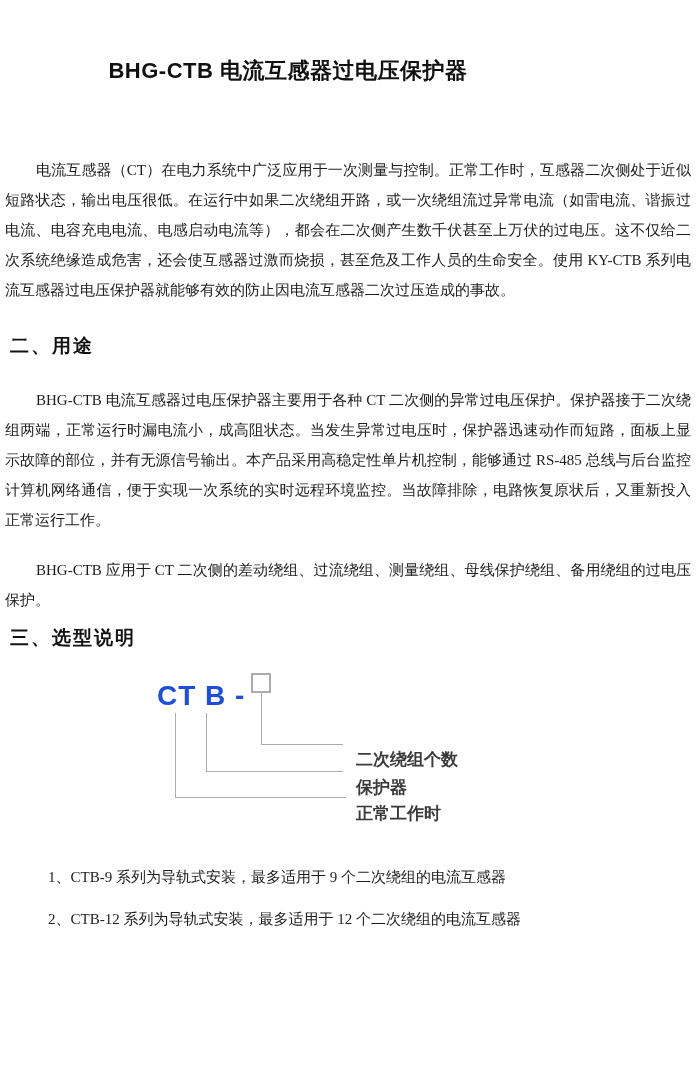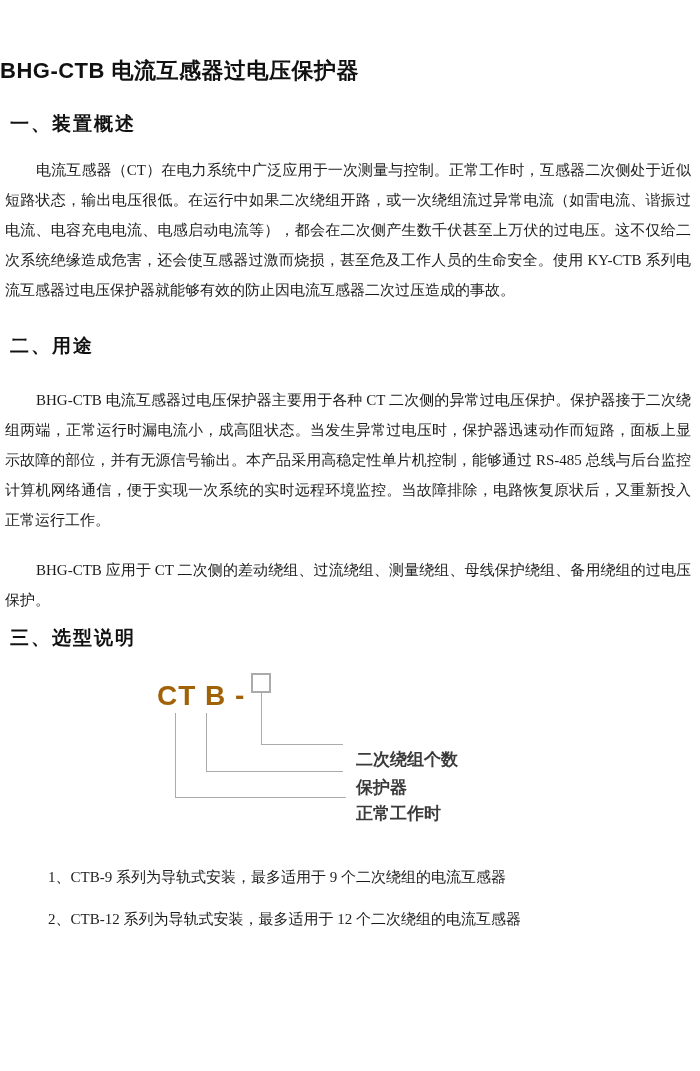--- a/index.html
+++ b/index.html
@@ -9,21 +9,21 @@
     height: 1071px;
     background: #ffffff;
     font-family: "Liberation Serif", "DejaVu Serif", serif;
     color: #1c1c1c;
     overflow: hidden;
   }
   .doc-title {
     position: absolute;
     top: 56px; left: 0;
     width: 576px;
-    text-align: left;
+    text-align: center;
     font-family: "Liberation Sans", "DejaVu Sans", sans-serif;
     font-weight: bold;
     font-size: 22px;
     letter-spacing: 0.5px;
     color: #111111;
   }
   .sec-heading {
     position: absolute;
     left: 10px;
     font-weight: bold;
@@ -48,21 +48,21 @@
   .p-usage1   { top: 385px; }
   .p-usage2   { top: 555px; }
   
   .model-prefix {
     position: absolute;
     left: 157px; top: 682px;
     font-family: "Liberation Sans", "DejaVu Sans", sans-serif;
     font-size: 28px;
     font-weight: 600;
     letter-spacing: 1px;
-    color: #a16207;
+    color: #1d4ed8;
     line-height: 1;
   }
   .model-box {
     position: absolute;
     left: 251px; top: 673px;
     width: 16px; height: 16px;
     border: 2px solid #ababab;
     background: #ffffff;
   }
   .dline { position: absolute; background: #ababab; }
@@ -98,21 +98,20 @@
   .n3 { top: 944px; }
   .n4 { top: 994px; }
 </style>
 </head>
 <body>
 
 <div class="page">
 
   <div class="doc-title">BHG-CTB 电流互感器过电压保护器</div>
 
-  <div class="sec-heading h-overview">一、装置概述</div>
   <div class="para p-overview">电流互感器（CT）在电力系统中广泛应用于一次测量与控制。正常工作时，互感器二次侧处于近似短路状态，输出电压很低。在运行中如果二次绕组开路，或一次绕组流过异常电流（如雷电流、谐振过电流、电容充电电流、电感启动电流等），都会在二次侧产生数千伏甚至上万伏的过电压。这不仅给二次系统绝缘造成危害，还会使互感器过激而烧损，甚至危及工作人员的生命安全。使用 KY-CTB 系列电流互感器过电压保护器就能够有效的防止因电流互感器二次过压造成的事故。</div>
 
   <div class="sec-heading h-usage">二、用途</div>
   <div class="para p-usage1">BHG-CTB 电流互感器过电压保护器主要用于各种 CT 二次侧的异常过电压保护。保护器接于二次绕组两端，正常运行时漏电流小，成高阻状态。当发生异常过电压时，保护器迅速动作而短路，面板上显示故障的部位，并有无源信号输出。本产品采用高稳定性单片机控制，能够通过 RS-485 总线与后台监控计算机网络通信，便于实现一次系统的实时远程环境监控。当故障排除，电路恢复原状后，又重新投入正常运行工作。</div>
   <div class="para p-usage2">BHG-CTB 应用于 CT 二次侧的差动绕组、过流绕组、测量绕组、母线保护绕组、备用绕组的过电压保护。</div>
 
   <div class="sec-heading h-selection">三、选型说明</div>
 
   <div>
     <div class="model-prefix">CT B -</div>

